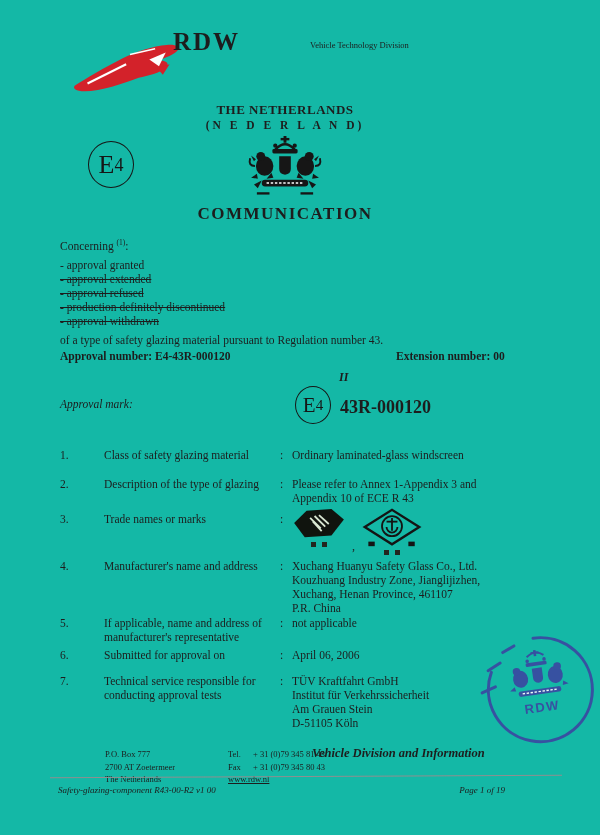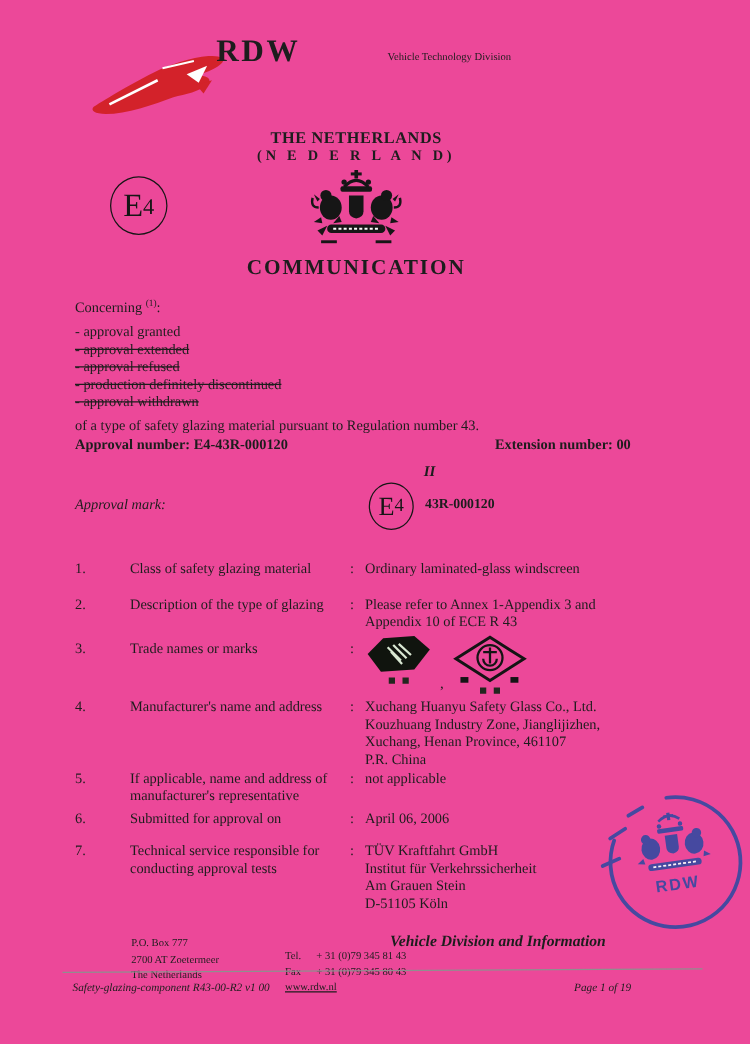--- a/index.html
+++ b/index.html
@@ -1,18 +1,18 @@
 <!DOCTYPE html>
 <html><head>
 <meta charset="utf-8">
 <style>
   html,body { margin:0; padding:0; background:#e8e8e8; }
   .page {
     position:relative; width:600px; height:835px; margin:0 auto;
-    background:#ec4899; overflow:hidden;
+    background:#14b8a6; overflow:hidden;
     font-family:"Liberation Serif","DejaVu Serif",serif;
     color:#1d1d1d;
   }
   .abs { position:absolute; }
 
   
   .brand { left:173px; top:28px; font-size:25px; font-weight:600; letter-spacing:2px; }
   .division { left:310px; top:40px; font-size:8.5px; }
 
   
@@ -40,21 +40,21 @@
   .sup { font-size:7.5px; vertical-align:super; }
   .options { margin-top:6px; line-height:14px; }
   .struck { text-decoration:line-through; }
   .subject { margin-top:6px; }
 
   
   .appr-row { left:60px; top:350px; width:500px; font-size:11.5px; font-weight:bold; }
   .ext { position:absolute; left:336px; top:0; }
   .mark-label { left:60px; top:398px; font-size:11.5px; font-style:italic; }
   .roman { left:303px; top:370px; font-size:12px; font-weight:bold; font-style:italic;margin-left:36px; }
-  .mark-number { left:340px; top:397px; font-size:11px; font-weight:bold; }
+  .mark-number { left:340px; top:397px; font-size:18px; font-weight:bold; }
 
   
   .items { left:60px; top:448px; width:500px; font-size:11.5px; line-height:14px; }
   .row { display:flex; align-items:flex-start; }
   .c-no { width:44px; flex:none; }
   .c-label { width:176px; flex:none; white-space:pre-line; }
   .c-val { flex:1; display:flex; }
   .colon { width:12px; flex:none; }
   .val-text { white-space:pre-line; }
   .mb15 { margin-bottom:15px; } .mb7 { margin-bottom:7px; } .mb4 { margin-bottom:4px; }
@@ -64,21 +64,21 @@
   .sq-row { display:flex; gap:6px; margin-top:2px; }
   .sq { width:5px; height:5px; background:#23261f; }
   .logo-comma { align-self:flex-end; font-size:12px; margin:0 0 2px 0; }
 
   
   .stamp { left:478px; top:628px; width:120px; height:120px; opacity:.93; }
 
   
   .foot { font-size:8.5px; line-height:12.5px; }
   .f-addr { left:105px; top:748px; }
-  .f-tel { left:228px; top:748px;margin-top:10px; }
+  .f-tel { left:228px; top:748px; }
   .f-tel .trow { display:flex; }
   .f-tel .tl { width:25px; }
   .f-web { text-decoration:underline; }
   .f-dept { left:312px; top:746px; font-size:12.5px; font-weight:bold; font-style:italic; }
   .f-rule { left:50px; top:776px; width:512px; height:1px; background:#8f8f8f; transform:rotate(-.3deg); }
   .f-refs { left:0; top:785px; width:600px; font-size:9px; font-style:italic; }
   .f-doc { position:absolute; left:58px; top:0; }
   .f-page { position:absolute; right:95px; top:0; }
 </style>
 </head>

